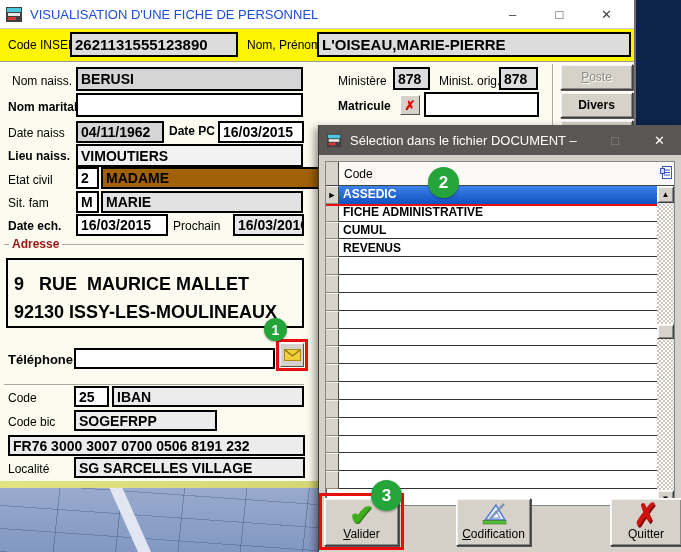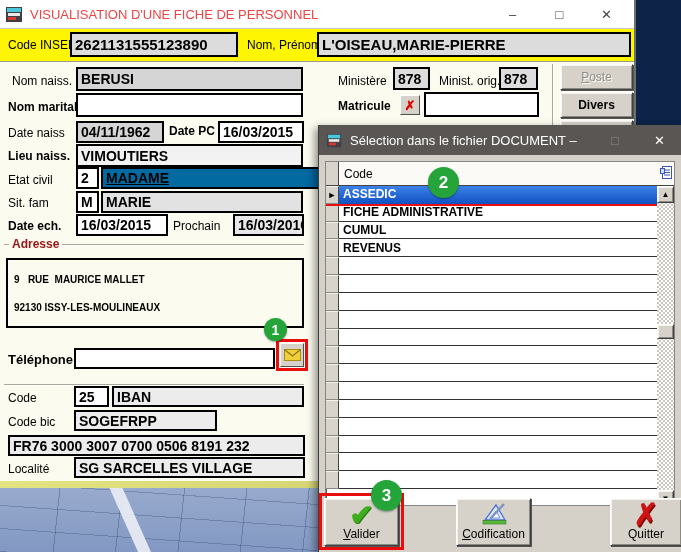--- a/index.html
+++ b/index.html
@@ -31,28 +31,28 @@
            box-shadow:inset 1px 1px 0 #f4f2ec, inset -1px -1px 0 #8a8a82, 1px 1px 0 #555;
            display:flex; align-items:center; justify-content:center; font-size:12px; cursor:default; }
   .ann-circle { position:absolute; z-index:40; background:#24a439; border-radius:50%; color:#fff; font-weight:bold;
                 display:flex; align-items:center; justify-content:center; box-shadow:0 1px 2px rgba(0,0,0,.35); }
   .ann-rect { position:absolute; border:3px solid #ea0d0d; z-index:30; pointer-events:none; }
 
   
   .mainwin { position:absolute; left:0; top:0; width:636px; height:488px; z-index:10;
              background:#fbfbef; border-right:2px solid #6f6f6f; border-bottom:2px solid #555; }
   .mw-title { position:absolute; left:0; top:0; width:100%; height:29px; background:#ffffff; display:flex; align-items:center; border-bottom:1px solid #c8c8c8; }
-  .mw-title .ttl { font-size:13px; color:#ef4444; margin-left:7px; }
+  .mw-title .ttl { font-size:13px; color:#1d4ed8; margin-left:7px; }
   .appicon { width:17px; height:17px; margin-left:6px; flex:0 0 auto; }
   .wbtn { position:absolute; top:0; width:47px; height:29px; display:flex; align-items:center; justify-content:center; font-size:13px; color:#444; }
   .yellowband { position:absolute; left:0; top:29px; width:100%; height:33px; background:#fdf501; border-bottom:1px solid #9a9a8a; }
   .formarea { position:absolute; left:0; top:62px; width:100%; height:426px; background:#fbfbef; }
   .footerstrip { position:absolute; left:0; bottom:0; width:100%; height:7px; background:linear-gradient(90deg,#e3e384,#c9c96a); }
   .addrbox { position:absolute; left:6px; top:196px; width:298px; height:70px; border:2px solid #000; }
-  .addrline { position:absolute; left:6px; font-weight:bold; font-size:10px; white-space:pre; }
+  .addrline { position:absolute; left:6px; font-weight:bold; font-size:18px; white-space:pre; }
   .minibtn { position:absolute; background:#d6d2c9; border:1px solid; border-color:#fff #505050 #505050 #fff;
              display:flex; align-items:center; justify-content:center; }
   .disabled-txt { color:#8d8d85; text-shadow:1px 1px 0 #ffffff; }
 
   
   .dialog { position:absolute; left:318px; top:125px; width:363px; height:427px; z-index:20;
             background:#d5d1c8; border-left:1px solid #3c3c3c; box-shadow:-3px 3px 8px rgba(0,0,0,.45); }
   .dlg-title { position:absolute; left:0; top:0; width:100%; height:30px; background:#595653; display:flex; align-items:center; }
   .dlg-title .ttl { color:#fff; font-size:13px; margin-left:8px; white-space:nowrap; }
   .dbtn { position:absolute; top:0; width:42px; height:30px; display:flex; align-items:center; justify-content:center; font-size:13px; color:#fff; }
@@ -123,21 +123,21 @@
     <span class="lbl" style="left:8px; top:64px;">Date naiss</span>
     <div class="fld" style="left:76px; top:59px; width:88px; height:22px; background:#d5d5d5;">04/11/1962</div>
     <span class="lbl b" style="left:169px; top:62px;">Date PC</span>
     <div class="fld" style="left:218px; top:59px; width:86px; height:22px;">16/03/2015</div>
 
     <span class="lbl b" style="left:8px; top:87px;">Lieu naiss.</span>
     <div class="fld" style="left:76px; top:82px; width:227px; height:23px; background:#f2f2f2;">VIMOUTIERS</div>
 
     <span class="lbl" style="left:8px; top:111px;">Etat civil</span>
     <div class="fld" style="left:76px; top:105px; width:23px; height:22px;">2</div>
-    <div class="fld" style="left:101px; top:105px; width:231px; height:22px; background:#0369a1;text-decoration:underline;">MADAME</div>
+    <div class="fld" style="left:101px; top:105px; width:231px; height:22px; background:#a16207;">MADAME</div>
 
     <span class="lbl" style="left:8px; top:134px;">Sit. fam</span>
     <div class="fld" style="left:76px; top:129px; width:23px; height:22px;">M</div>
     <div class="fld" style="left:101px; top:129px; width:202px; height:22px; background:#e2e2e2;">MARIE</div>
 
     <span class="lbl b" style="left:8px; top:157px;">Date ech.</span>
     <div class="fld" style="left:76px; top:152px; width:92px; height:22px;">16/03/2015</div>
     <span class="lbl" style="left:173px; top:157px;">Prochain</span>
     <div class="fld" style="left:233px; top:152px; width:71px; height:22px; background:#e8e8e8;">16/03/2016</div>
 

